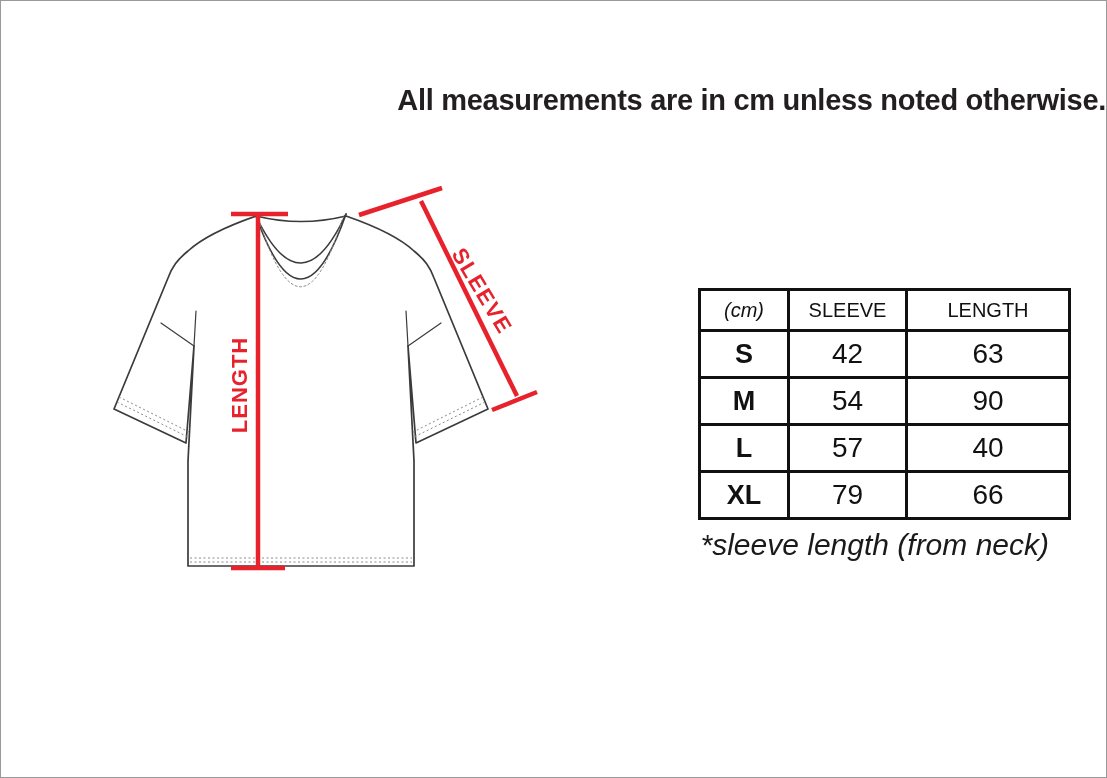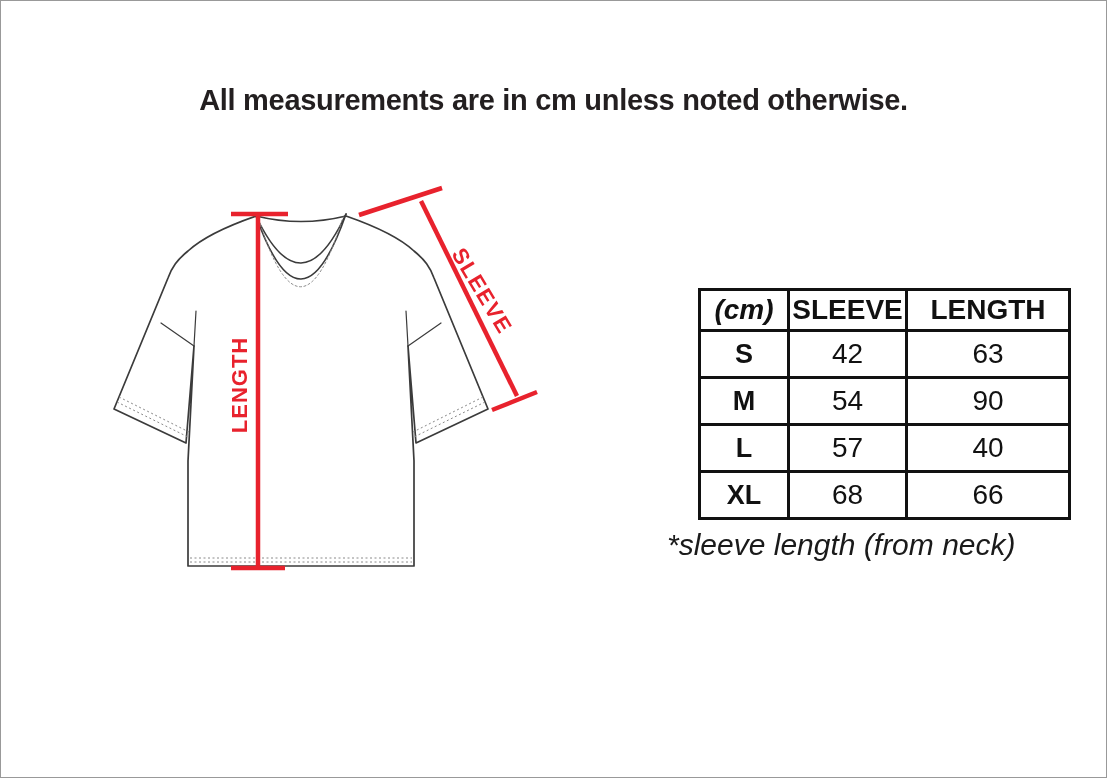--- a/index.html
+++ b/index.html
@@ -8,21 +8,21 @@
     width:1107px;height:778px;
     box-sizing:border-box;
     border:1px solid #999;
     background:#ffffff;
     font-family:"Liberation Sans", sans-serif;
     overflow:hidden;
   }
   .title{
     position:absolute;
     top:83px;left:0;width:100%;
-    text-align:center;
+    text-align:right;
     font-size:29px;
     font-weight:700;
     letter-spacing:-0.3px;
     color:#231f20;
   }
   .diagram-svg{
     position:absolute;
     top:0;left:0;
     width:1107px;height:778px;
   }
@@ -40,30 +40,30 @@
   table.size-table td{
     border:3px solid #111;
     text-align:center;
     vertical-align:middle;
     padding:0;
     background:#fff;
   }
   .col-size{width:86px;}
   .col-sleeve{width:115px;}
   .col-length{width:160px;}
-  tr.hdr td{height:38px;font-size:28px;font-weight:700;}
+  tr.hdr td{height:38px;font-size:20px;font-weight:400;}
   td.unit{font-style:italic;font-weight:400;font-size:21px;}
   tr.row td{height:44px;}
   td.size{font-size:27px;font-weight:700;}
   td.val{font-size:28px;font-weight:400;}
   .footnote{
     position:absolute;
-    top:527px;left:666px;
+    top:527px;left:687px;
     width:361px;
-    text-align:left;
+    text-align:right;
     font-size:30px;
     font-style:italic;
     color:#1a1a1a;
     white-space:nowrap;
   }
 </style>
 </head>
 <body>
 
 <div class="page">
@@ -145,21 +145,21 @@
           <td class="val">54</td>
           <td class="val">90</td>
         </tr>
         <tr class="row">
           <td class="size">L</td>
           <td class="val">57</td>
           <td class="val">40</td>
         </tr>
         <tr class="row">
           <td class="size">XL</td>
-          <td class="val">68</td>
+          <td class="val">79</td>
           <td class="val">66</td>
         </tr>
       </tbody>
     </table>
   </div>
 
   <div class="footnote">*sleeve length (from neck)</div>
 
 </div>
 

